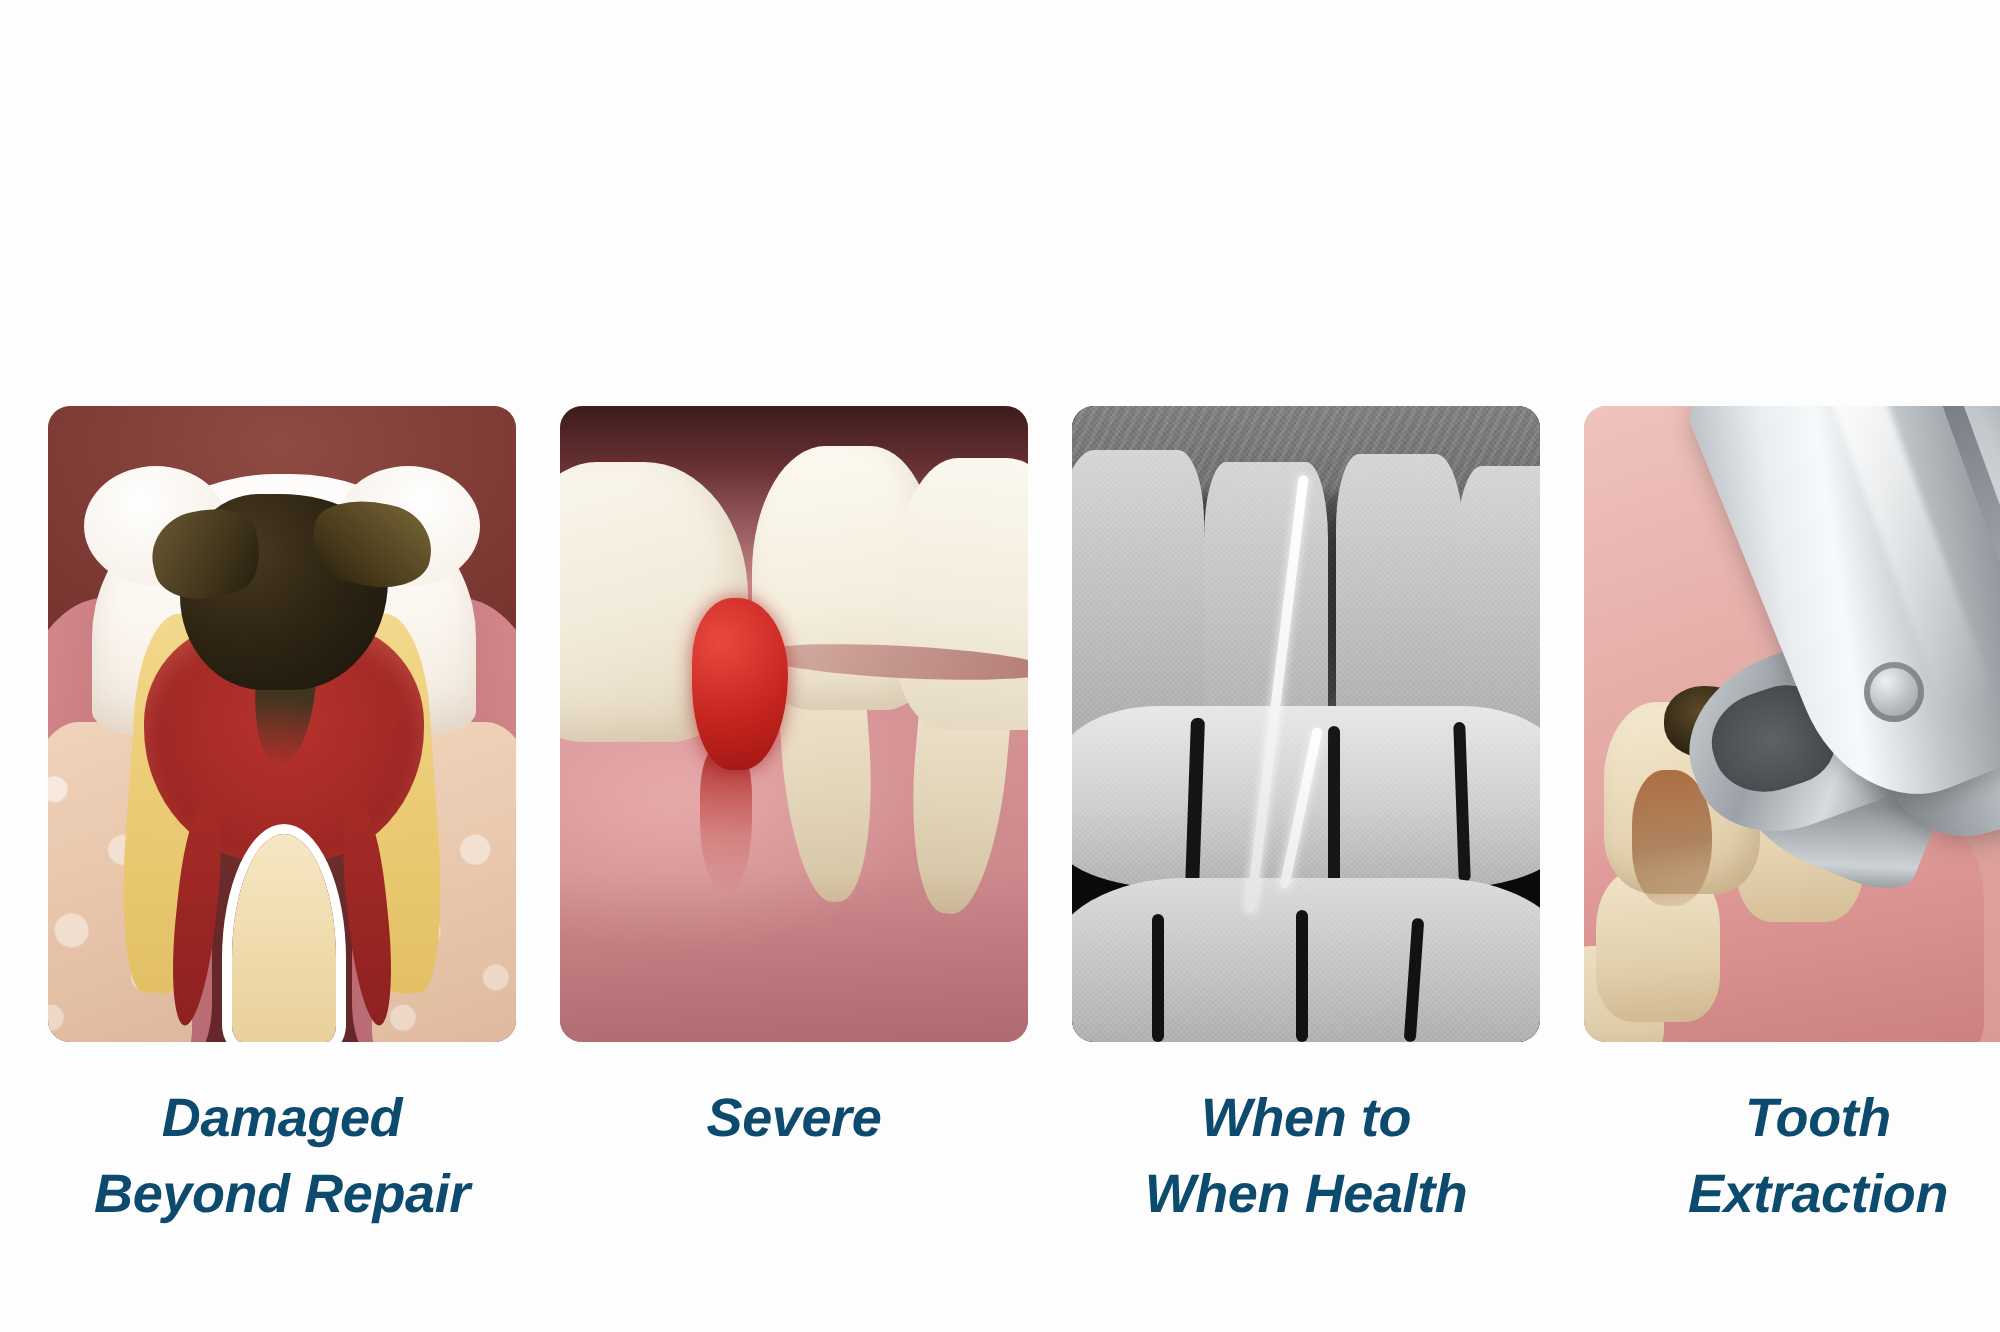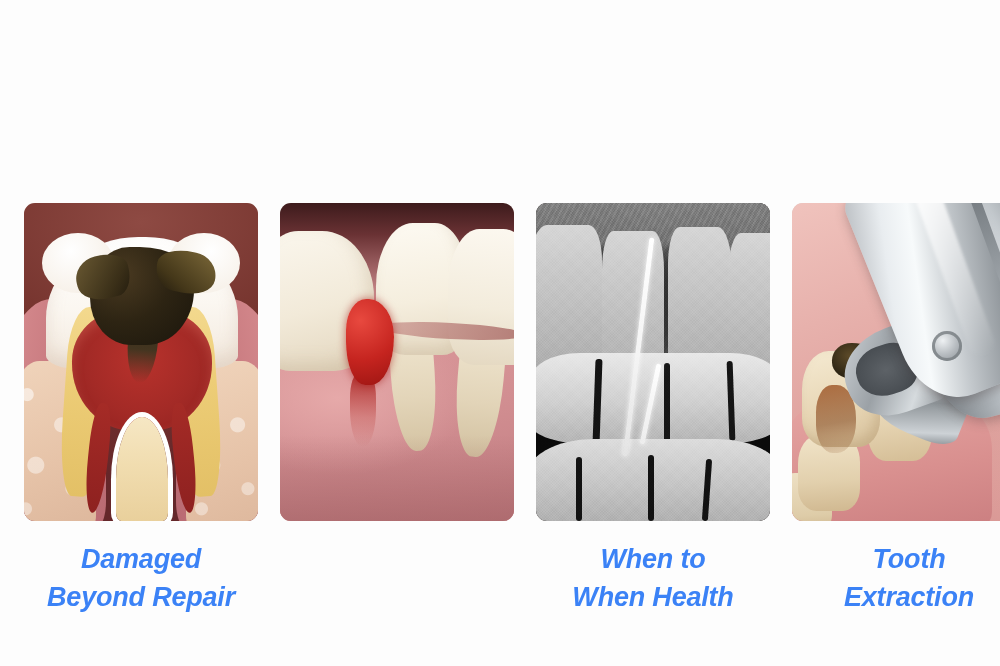--- a/index.html
+++ b/index.html
@@ -419,21 +419,21 @@
     gap: 22px;
   }
   .caption {
     width: 234px;
     flex: 0 0 234px;
     text-align: center;
     font-style: italic;
     font-weight: bold;
     font-size: 27px;
     line-height: 38px;
-    color: #3b82f6;
+    color: #0c4a6e;
     letter-spacing: -0.2px;
   }
   .caption .c-line { display: block; white-space: nowrap; }
 </style>
 </head>
 <body>
 
 <div class="infographic">
 
 
@@ -526,20 +526,21 @@
     </div>
 
   </div>
 
   <div class="caption-row">
     <div class="caption">
       <span class="c-line">Damaged</span>
       <span class="c-line">Beyond Repair</span>
     </div>
     <div class="caption">
+      <span class="c-line">Severe</span>
     </div>
     <div class="caption">
       <span class="c-line">When to</span>
       <span class="c-line">When Health</span>
     </div>
     <div class="caption">
       <span class="c-line">Tooth</span>
       <span class="c-line">Extraction</span>
     </div>
   </div>

